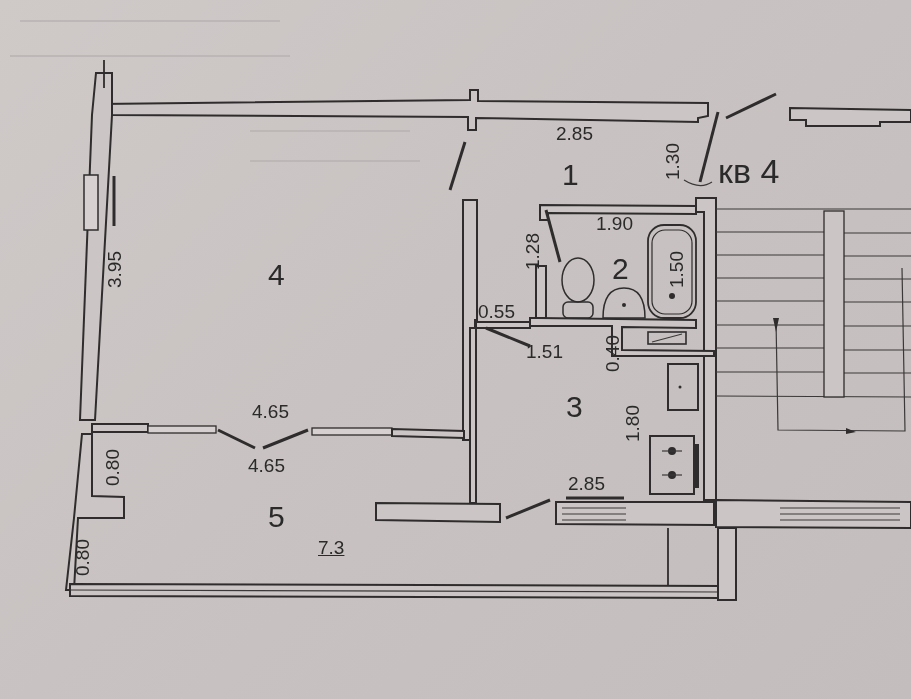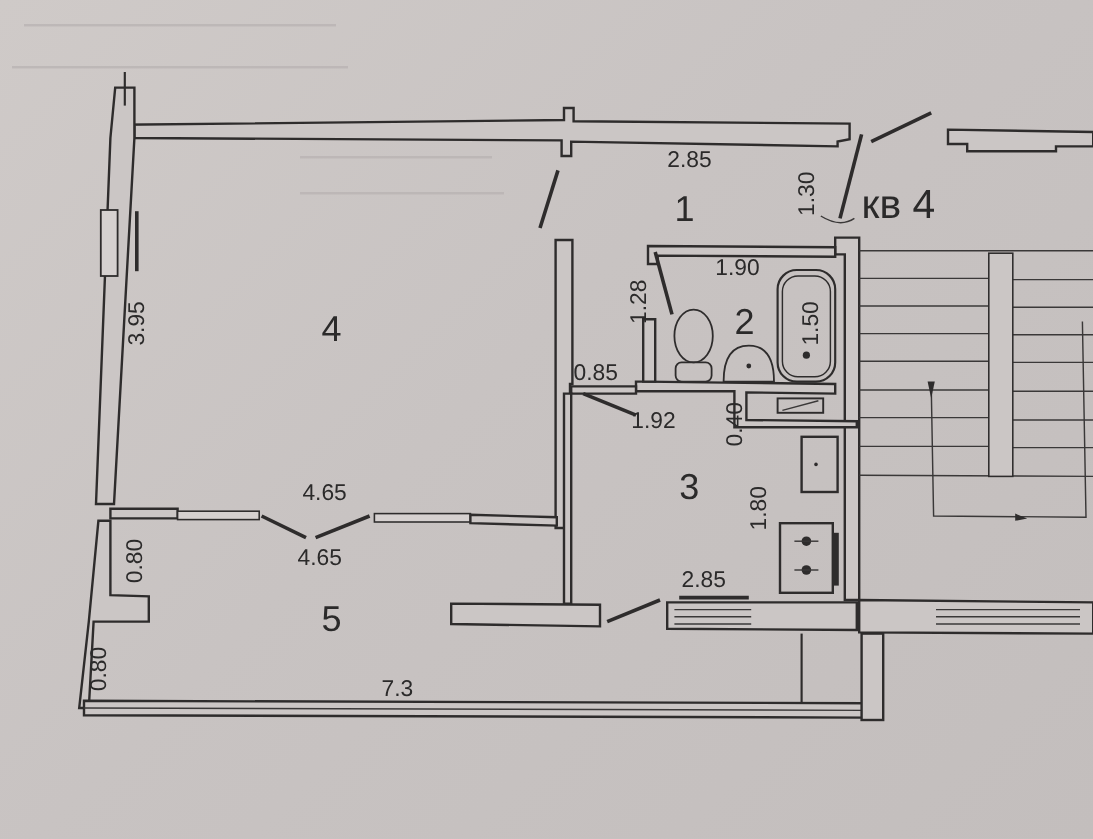--- a/index.html
+++ b/index.html
@@ -153,24 +153,24 @@
   <span class="lbl room" style="left:566px;top:392px;">3</span>
   <span class="lbl room" style="left:268px;top:260px;">4</span>
   <span class="lbl room" style="left:268px;top:502px;">5</span>
   <span class="lbl room" style="left:718px;top:154px;font-size:34px;">кв 4</span>
 
   <span class="lbl dim" style="left:556px;top:124px;">2.85</span>
   <span class="lbl dim vert" style="left:654px;top:152px;">1.30</span>
   <span class="lbl dim" style="left:596px;top:214px;">1.90</span>
   <span class="lbl dim vert" style="left:514px;top:242px;">1.28</span>
   <span class="lbl dim vert" style="left:658px;top:260px;">1.50</span>
-  <span class="lbl dim" style="left:478px;top:302px;">0.85</span>
-  <span class="lbl dim" style="left:526px;top:342px;">1.92</span>
+  <span class="lbl dim" style="left:478px;top:302px;">0.55</span>
+  <span class="lbl dim" style="left:526px;top:342px;">1.51</span>
   <span class="lbl dim vert" style="left:594px;top:344px;">0.40</span>
   <span class="lbl dim vert" style="left:614px;top:414px;">1.80</span>
   <span class="lbl dim" style="left:568px;top:474px;">2.85</span>
   <span class="lbl dim vert" style="left:96px;top:260px;">3.95</span>
   <span class="lbl dim" style="left:252px;top:402px;">4.65</span>
   <span class="lbl dim" style="left:248px;top:456px;">4.65</span>
   <span class="lbl dim vert" style="left:94px;top:458px;">0.80</span>
   <span class="lbl dim vert" style="left:64px;top:548px;">0.80</span>
-  <span class="lbl dim" style="left:318px;top:565px;">7.3</span>
+  <span class="lbl dim" style="left:318px;top:538px;text-decoration:underline;">7.3</span>
 </div>
 
 </body></html>

